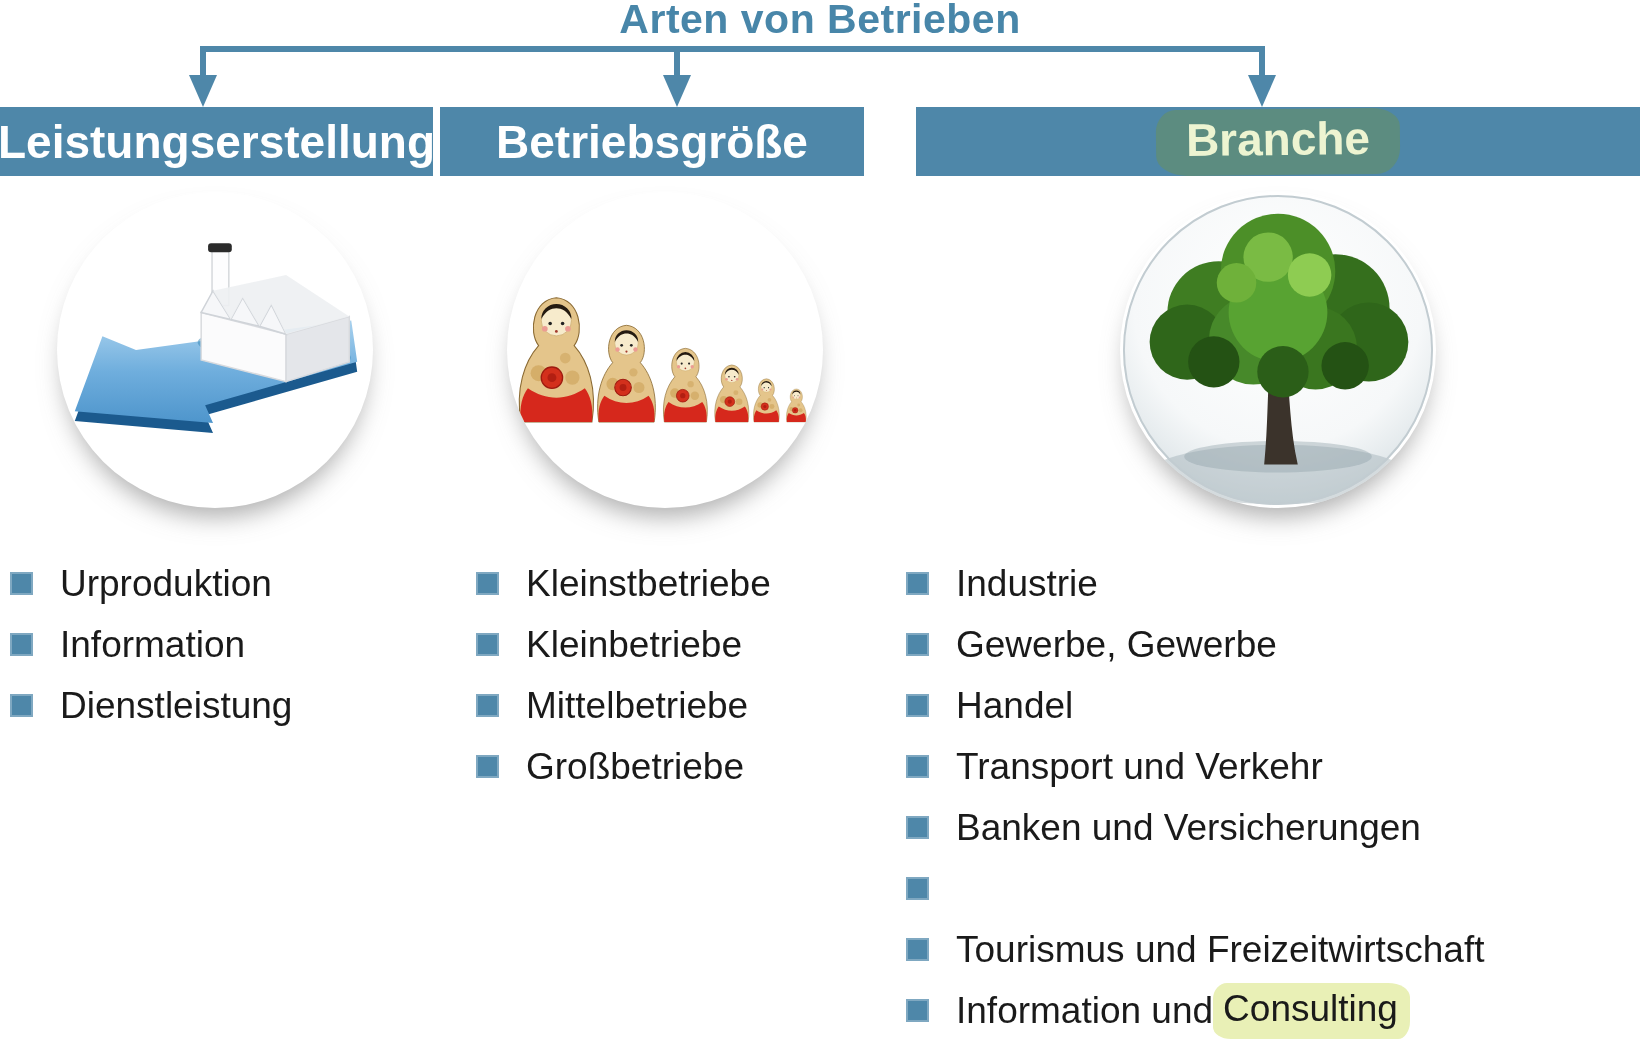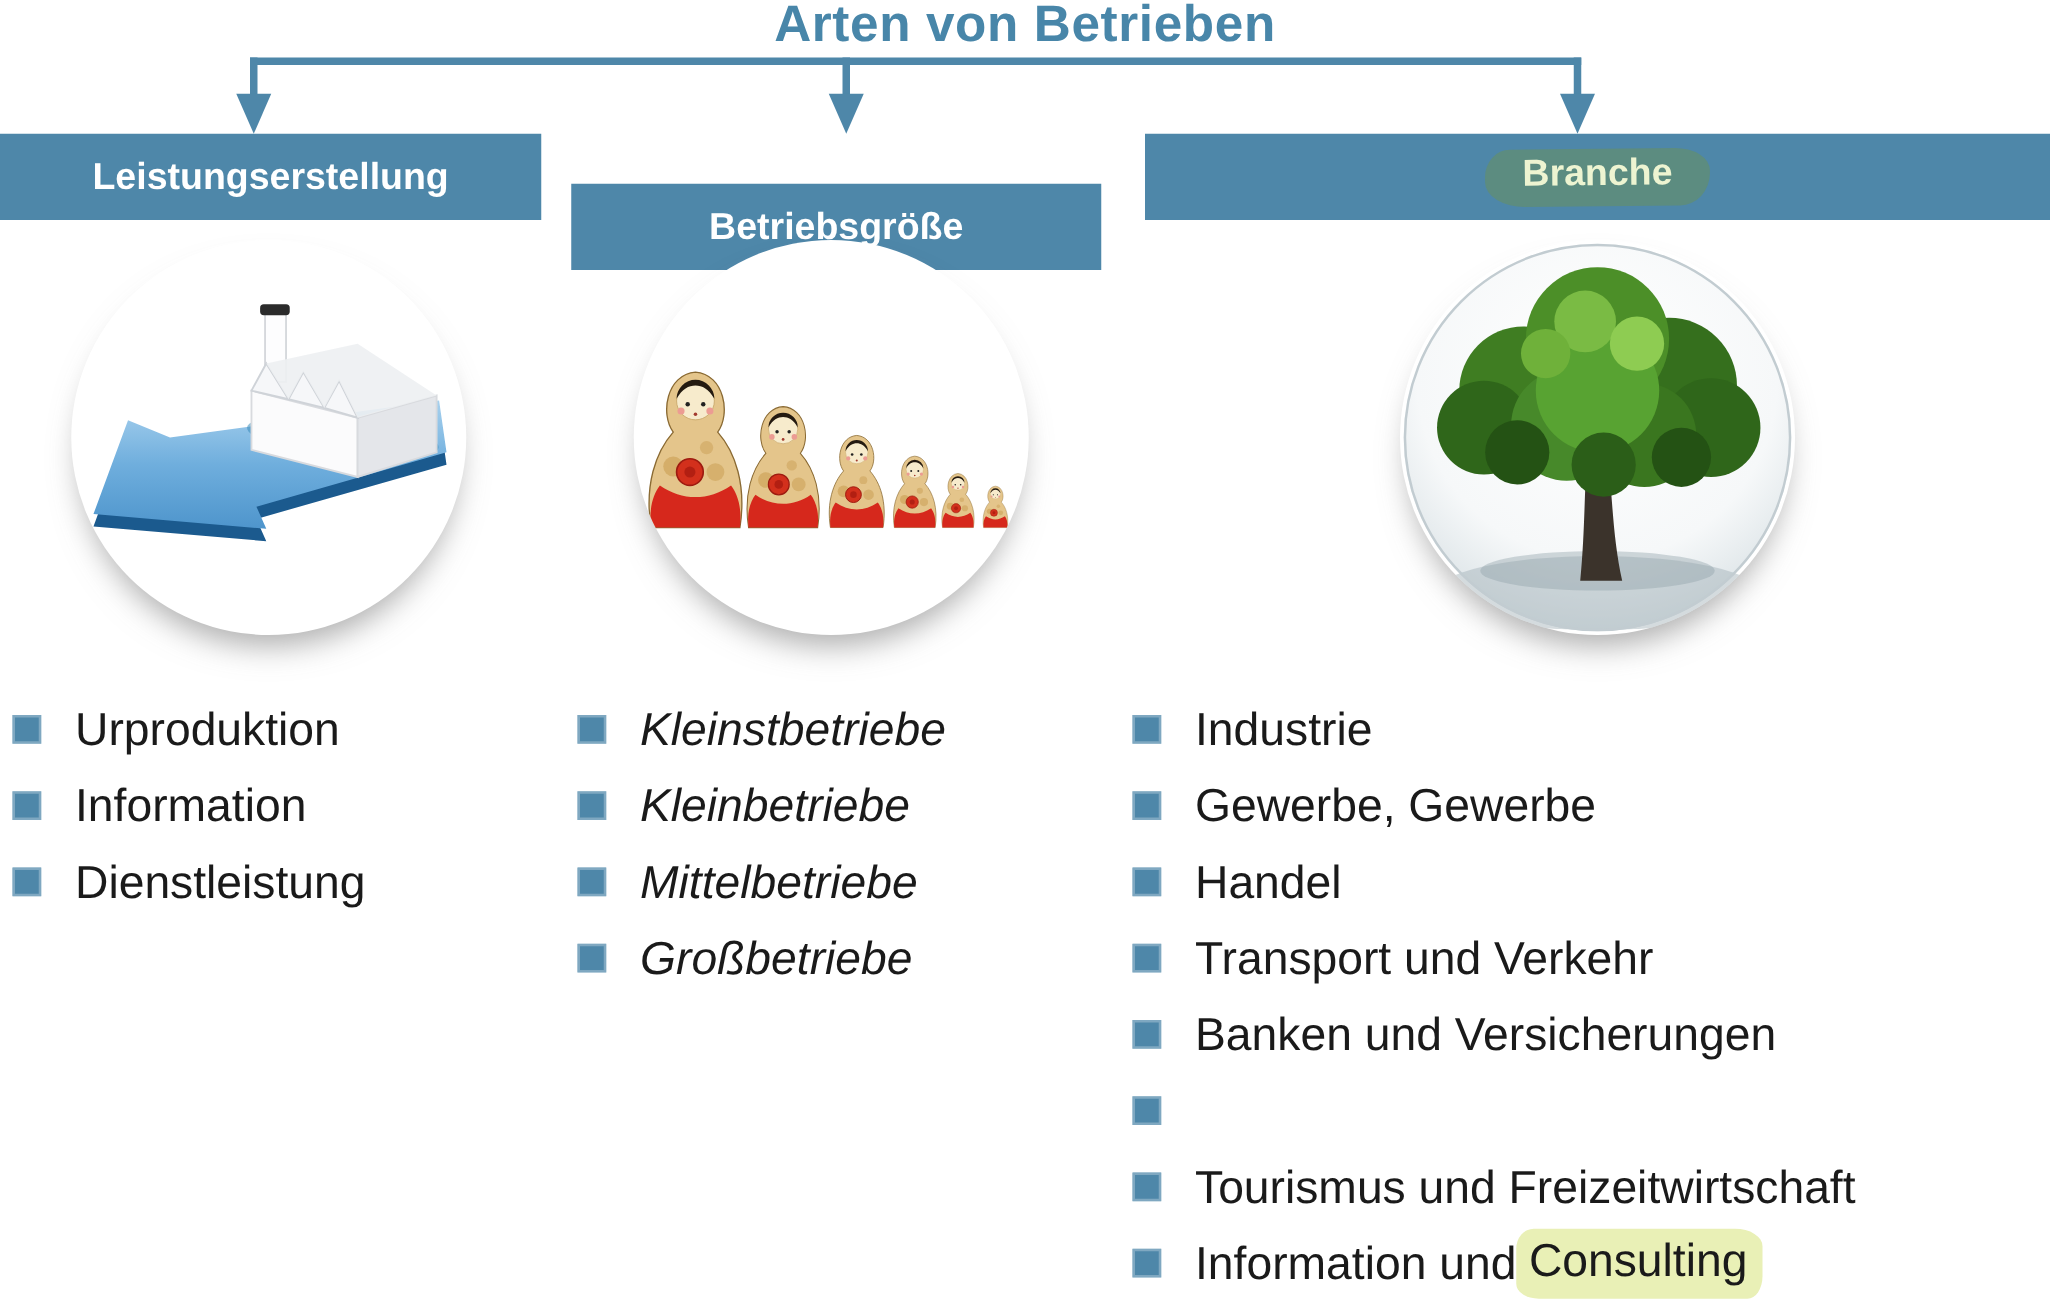--- a/index.html
+++ b/index.html
@@ -19,41 +19,41 @@
   .arrowhead{
     position:absolute;top:75px;width:0;height:0;
     border-left:14px solid transparent;border-right:14px solid transparent;
     border-top:32px solid #4E87A9;
   }
   .arrowhead.a1{left:189px;} .arrowhead.a2{left:663px;} .arrowhead.a3{left:1248px;}
   
   .bar{
     position:absolute;top:107px;height:69px;background:#4E87A9;
     display:flex;align-items:center;justify-content:center;
-    font-size:30px;font-weight:bold;color:#ffffff;text-align:center;
+    font-size:46px;font-weight:bold;color:#ffffff;text-align:center;
   }
   .bar.b1{left:0;width:433px;}
-  .bar.b2{left:457px;width:424px;margin-top:40px;}
+  .bar.b2{left:440px;width:424px;}
   .bar.b3{left:916px;width:724px;}
   .branche-hl{
     display:inline-block;background:#5C8C80;color:#EDF4D1;
     padding:3px 30px 9px 30px;border-radius:20px 28px 24px 32px / 22px 18px 26px 20px;
     transform:rotate(-0.6deg);
   }
   
   .circle{
     position:absolute;top:192px;width:316px;height:316px;border-radius:50%;
     background:#ffffff;box-shadow:0 16px 24px -7px rgba(110,110,110,0.55);
     overflow:hidden;
   }
   .circle.c1{left:57px;} .circle.c2{left:507px;} .circle.c3{left:1120px;}
   .circle svg{display:block;width:316px;height:316px;}
   
   .col{position:absolute;top:553px;}
-  .col.l1{left:10px;} .col.l2{left:462px;font-style:italic;} .col.l3{left:906px;}
+  .col.l1{left:10px;} .col.l2{left:476px;} .col.l3{left:906px;}
   .row{display:flex;align-items:center;height:61px;font-size:37px;color:#1a1a1a;white-space:nowrap;}
   .bullet{
     flex:none;width:23px;height:23px;background:#4E87A9;margin-right:27px;
     box-shadow:inset 0 0 0 2px rgba(255,255,255,0.28);
   }
   .hl-word{
     display:inline-block;background:#E9F0B6;margin-left:0;
     padding:5px 12px 9px 10px;border-radius:14px 22px 12px 18px / 16px 14px 18px 12px;
   }
 </style>

